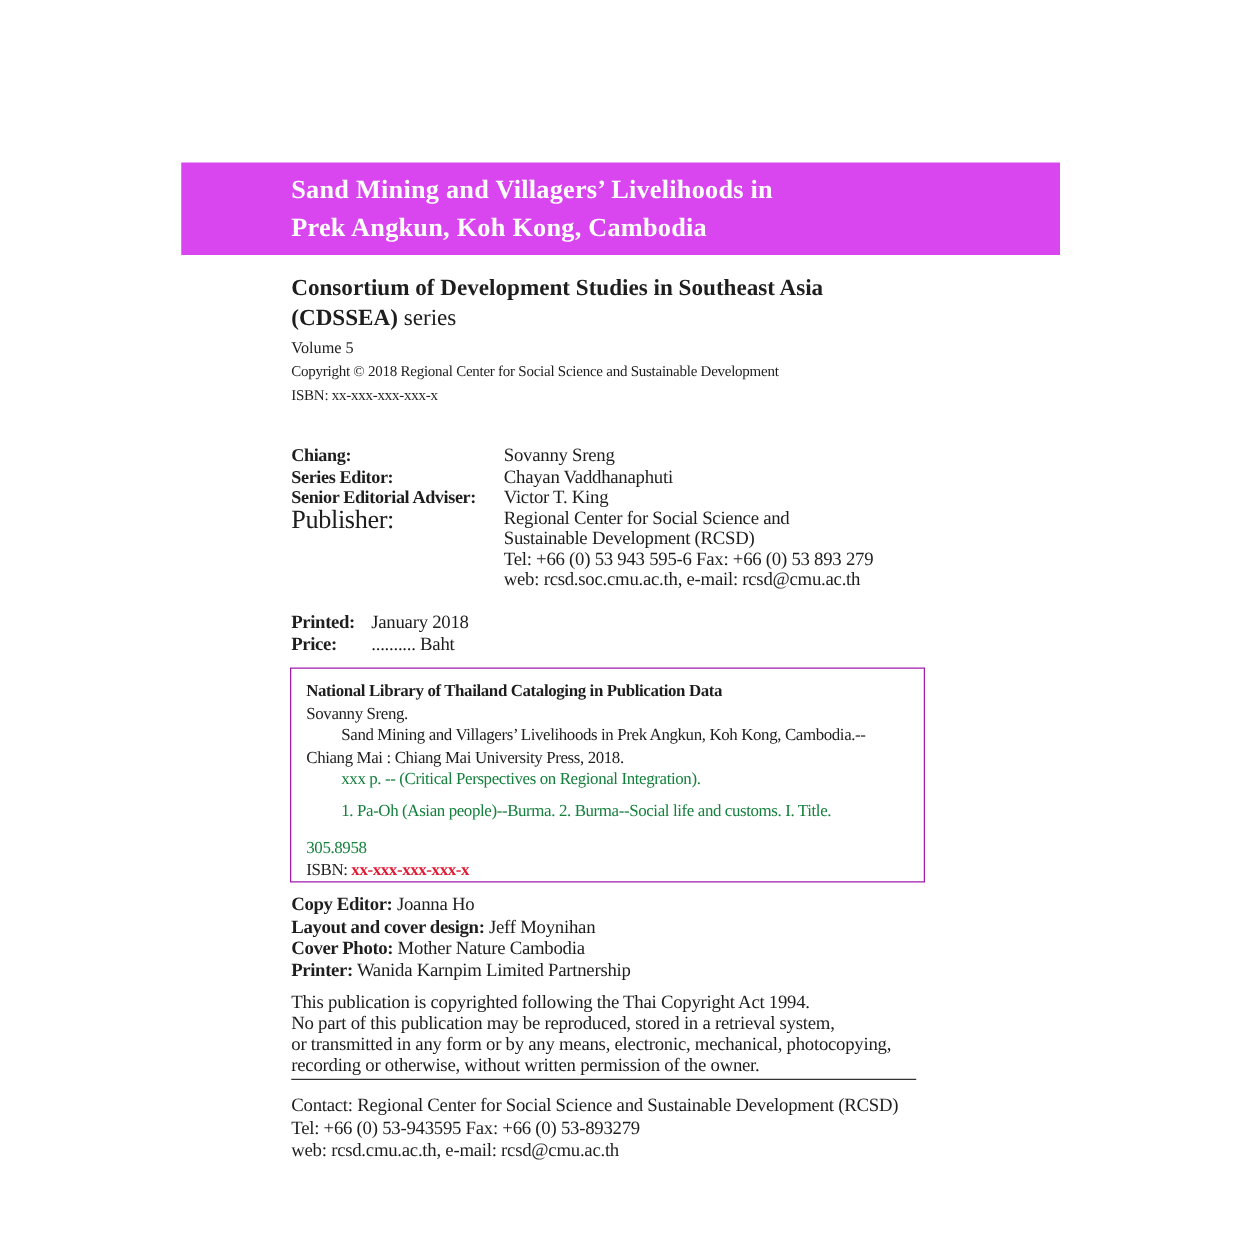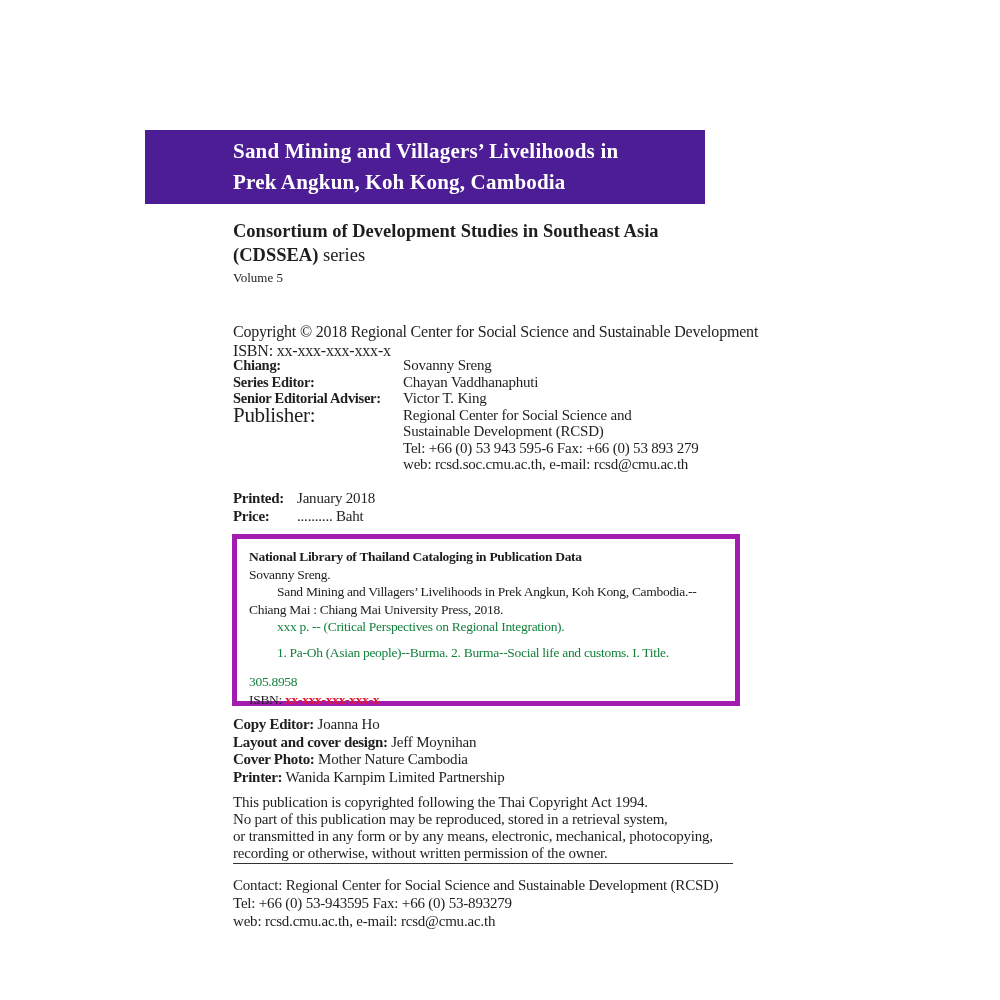--- a/index.html
+++ b/index.html
@@ -6,57 +6,57 @@
   html, body { width: 1000px; height: 1000px; background: #ffffff; }
   body {
     font-family: "Liberation Serif", "DejaVu Serif", serif;
     color: #1e1e1e;
     position: relative;
   }
   .page { position: absolute; inset: 0; width: 1000px; height: 1000px; background: #ffffff; }
 
   
   .banner {
-    position: absolute; left: 145px; top: 130px; width: 560px; height: 74px;
-    background: #4c1d95;
+    position: absolute; left: 145px; top: 130px; width: 703px; height: 74px;
+    background: #d946ef;
     display: flex; flex-direction: column; justify-content: center;
     padding-left: 88px;
   }
   .banner .title-line {
     color: #ffffff; font-weight: bold; font-size: 21px; line-height: 31px;
     letter-spacing: 0.2px;
   }
 
   .col { position: absolute; left: 233px; width: 640px; }
 
   
   .series { top: 219px; }
   .series .head { font-weight: bold; font-size: 18.5px; line-height: 24px; }
   .series .suffix { font-weight: normal; }
   .series .volume { font-weight: normal; font-size: 13px; line-height: 22px; }
 
   
-  .copyright2 { top: 322px; font-size: 16px; line-height: 19px; letter-spacing: -0.2px; }
+  .copyright2 { top: 288px; font-size: 12px; line-height: 19px; letter-spacing: -0.2px; }
 
   
   .pubinfo { top: 357px; font-size: 15px; letter-spacing: -0.2px; }
   .pubinfo .row { display: grid; grid-template-columns: 170px 1fr; line-height: 16.5px; }
   .pubinfo .label { font-weight: bold; font-size: 14.5px; letter-spacing: -0.3px; white-space: nowrap; }
   .pubinfo .label.plain { font-weight: normal; font-size: 21px; }
   .pubinfo .value { white-space: nowrap; }
 
   
   .printed { top: 490px; font-size: 15px; letter-spacing: -0.2px; }
   .printed .row { display: grid; grid-template-columns: 64px 1fr; line-height: 17.5px; }
   .printed .label { font-weight: bold; letter-spacing: -0.3px; }
 
   
   .cipbox {
     position: absolute; left: 232px; top: 534px; width: 508px; height: 172px;
-    border: 5px solid #a21caf;
+    border: 1px solid #a21caf;
     padding: 9px 12px;
     font-size: 13.5px; letter-spacing: -0.3px; line-height: 17.5px;
   }
   .cipbox div { white-space: nowrap; }
   .cipbox .bold { font-weight: bold; }
   .cipbox .indent { padding-left: 28px; font-family: Liberation Serif, serif; }
   .cipbox .pink { color: #15803d; }
   .cipbox .gap-sm { height: 8px; }
   .cipbox .gap-md { height: 12px; }
   .cipbox .isbn-red { color: #e01a33; font-weight: bold; }

